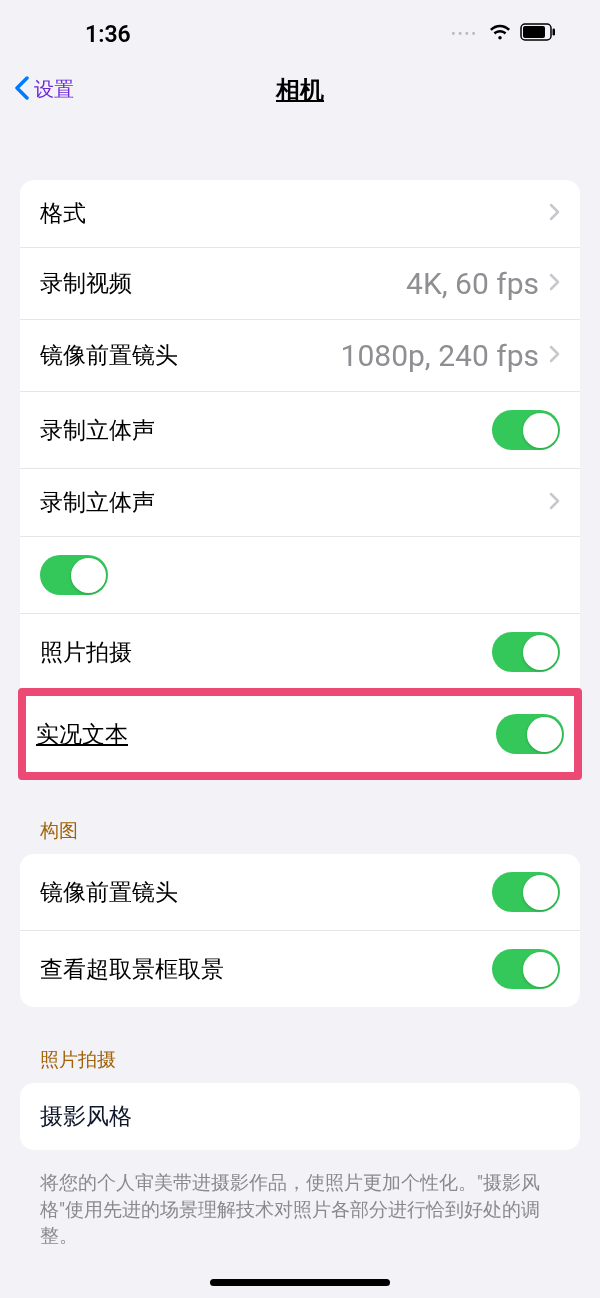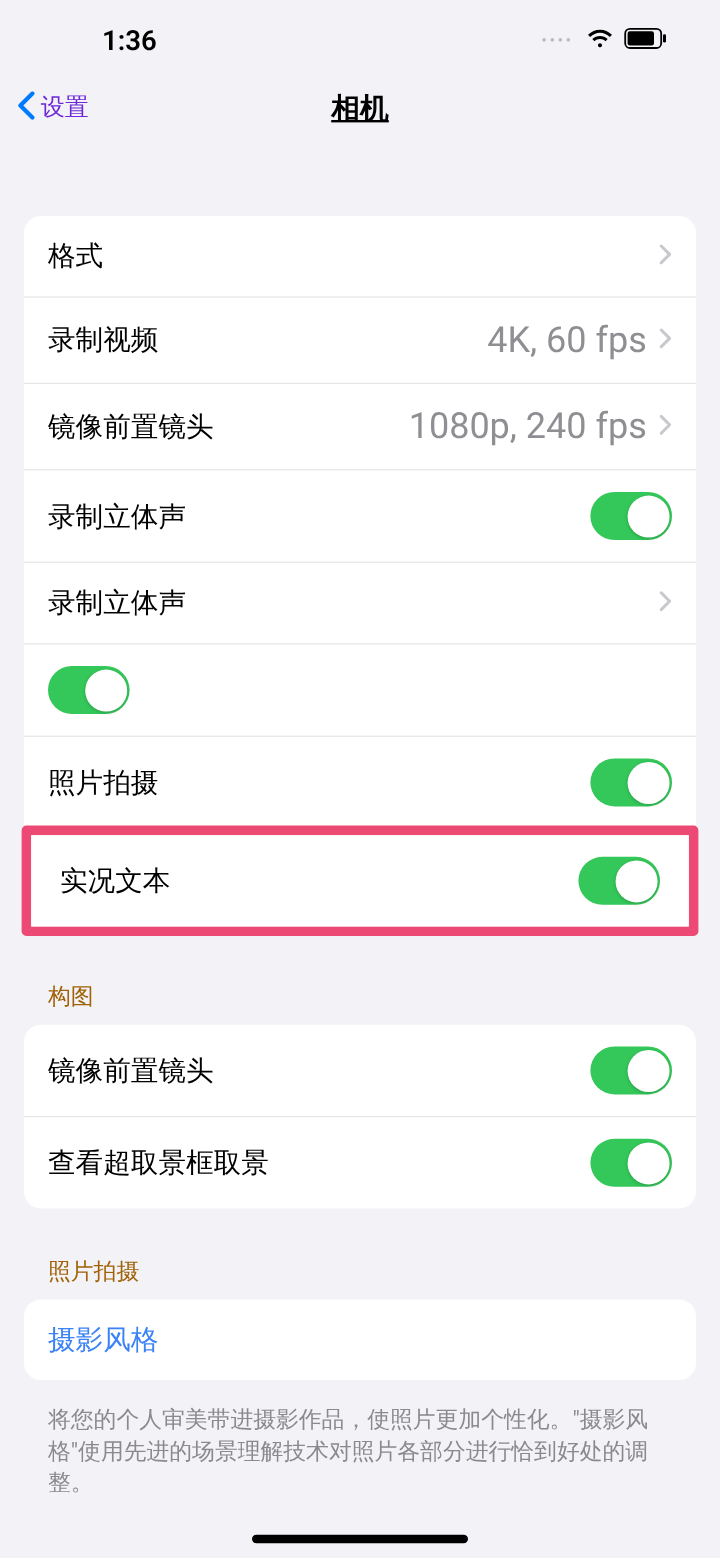--- a/index.html
+++ b/index.html
@@ -134,35 +134,36 @@
     .highlighted-row-wrapper {
       border: 8px solid #ec4a75;
       border-radius: 4px;
       margin: -2px -2px -2px -2px;
       position: relative;
       z-index: 5;
     }
     .highlighted-row-wrapper .row {
       border-bottom: none;
       background: #fff;
-      padding: 18px 24px;
+      padding: 18px 10px;
+      text-decoration: underline;
     }
     .section-header {
       font-size: 19px;
       color: #a16207;
       padding: 0 20px 10px 20px;
     }
     .section-footer {
       font-size: 19px;
       color: #8a8a8e;
       padding: 10px 20px 0 20px;
       line-height: 1.4;
     }
     .link-row .row-label {
-      color: #3b82f6;
+      color: #0f172a;
     }
     .home-indicator {
       position: absolute;
       bottom: 12px;
       left: 50%;
       transform: translateX(-50%);
       width: 180px;
       height: 7px;
       background: #000;
       border-radius: 4px;

